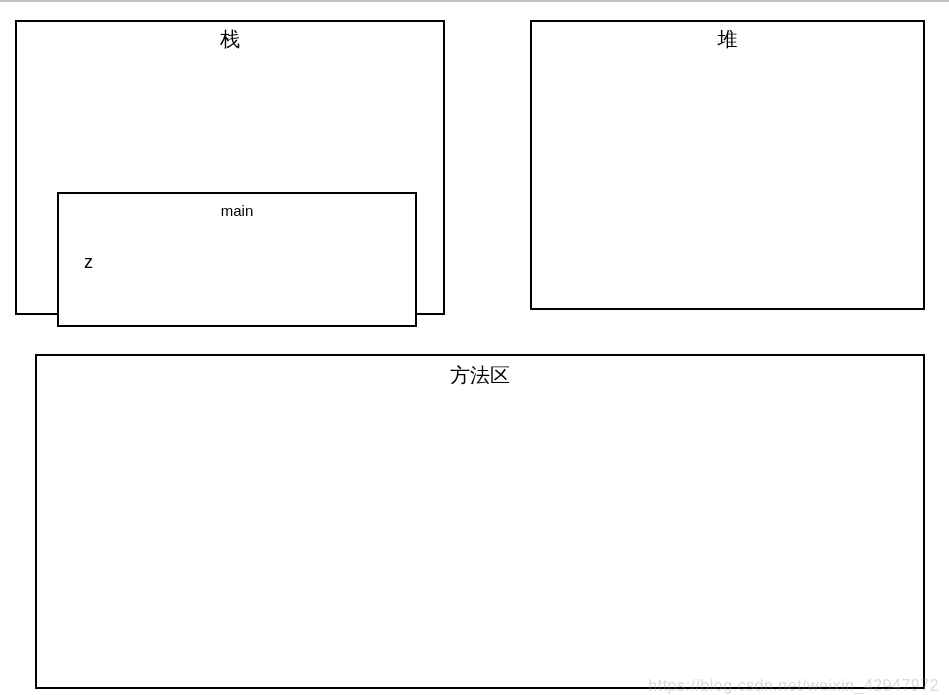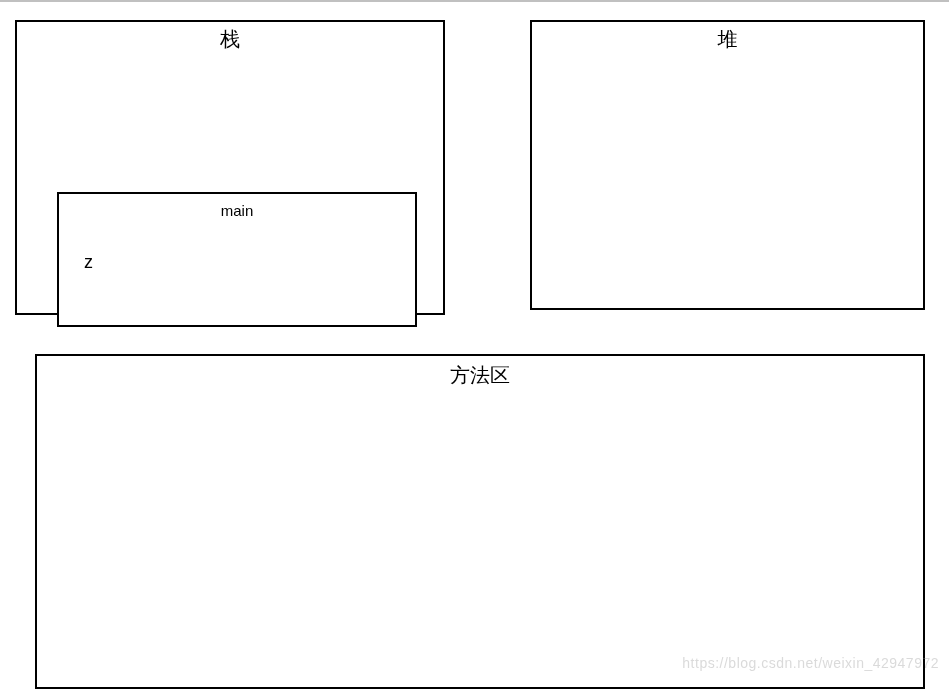--- a/index.html
+++ b/index.html
@@ -83,22 +83,22 @@
     .method-area-label {
       left: 0;
       top: 6px;
       width: 100%;
     }
     
     
     .watermark {
       position: absolute;
       right: 10px;
-      bottom: 24px;
-      font-size: 14px;
+      bottom: 0;
+      font-size: 16px;
       color: rgba(150, 150, 150, 0.35);
       font-family: Arial, sans-serif;
       letter-spacing: 0.5px;
       margin-top: 24px;
     }
   </style>
 </head>
 <body>
 
 <div class="box stack-box">

